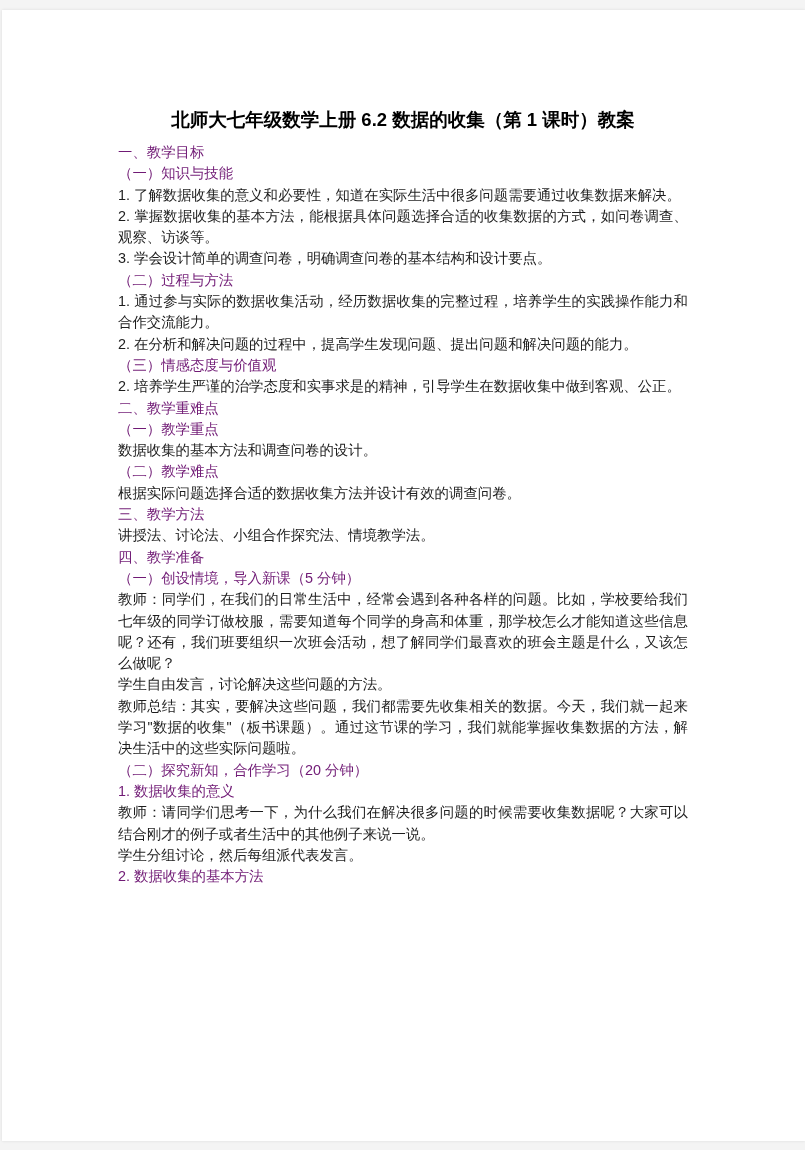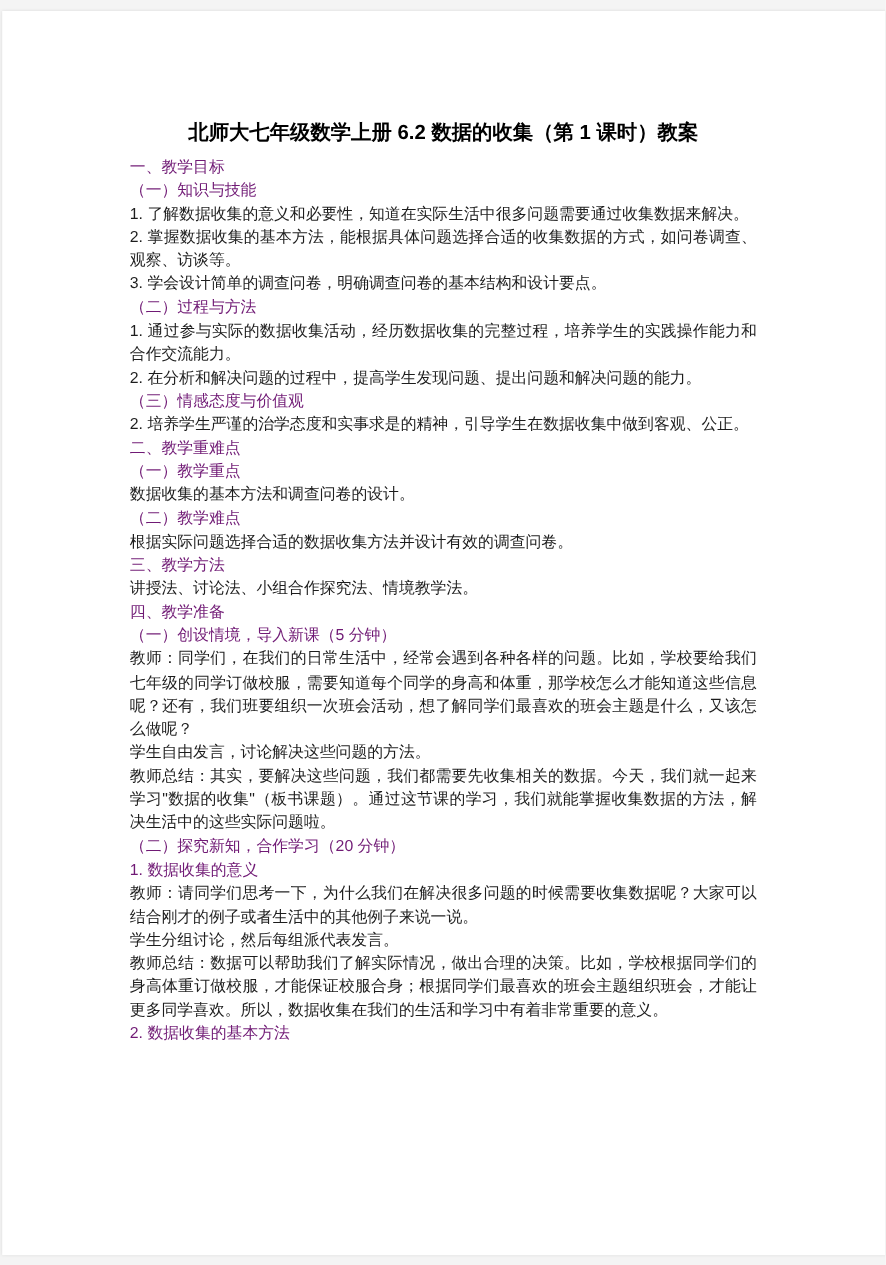--- a/index.html
+++ b/index.html
@@ -80,18 +80,17 @@
           <p class="para body">讲授法、讨论法、小组合作探究法、情境教学法。</p>
           <p class="para h1">四、教学准备</p>
           <p class="para h2">（一）创设情境，导入新课（5 分钟）</p>
           <p class="para body">教师：同学们，在我们的日常生活中，经常会遇到各种各样的问题。比如，学校要给我们七年级的同学订做校服，需要知道每个同学的身高和体重，那学校怎么才能知道这些信息呢？还有，我们班要组织一次班会活动，想了解同学们最喜欢的班会主题是什么，又该怎么做呢？</p>
           <p class="para body">学生自由发言，讨论解决这些问题的方法。</p>
           <p class="para body">教师总结：其实，要解决这些问题，我们都需要先收集相关的数据。今天，我们就一起来学习"数据的收集"（板书课题）。通过这节课的学习，我们就能掌握收集数据的方法，解决生活中的这些实际问题啦。</p>
           <p class="para h2">（二）探究新知，合作学习（20 分钟）</p>
           <p class="para h3">1. 数据收集的意义</p>
           <p class="para body">教师：请同学们思考一下，为什么我们在解决很多问题的时候需要收集数据呢？大家可以结合刚才的例子或者生活中的其他例子来说一说。</p>
           <p class="para body">学生分组讨论，然后每组派代表发言。</p>
-          <p class="para body">教师总结：数据可以帮助我们了解实际情况，做出合理的决策。比如，学校根据同学们的身高体重订做校服，才能保证校服合身；根据同学们最喜欢的班会主题组织班会，才能让更多同学喜欢。所以，数据收集在我们的生活和学习中有着非常重要的意义。</p>
           <p class="para h3">2. 数据收集的基本方法</p>
         </div>
     </div>
   </div>
 </div>
 
 </body></html>

